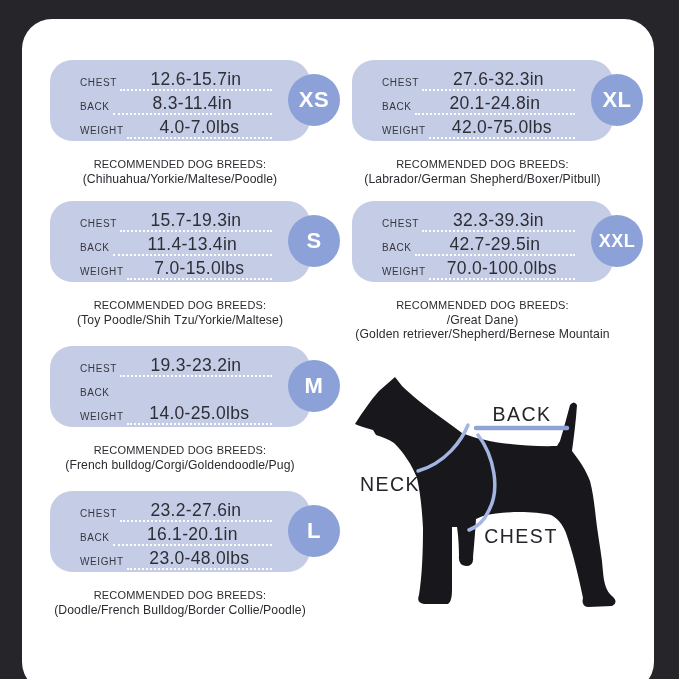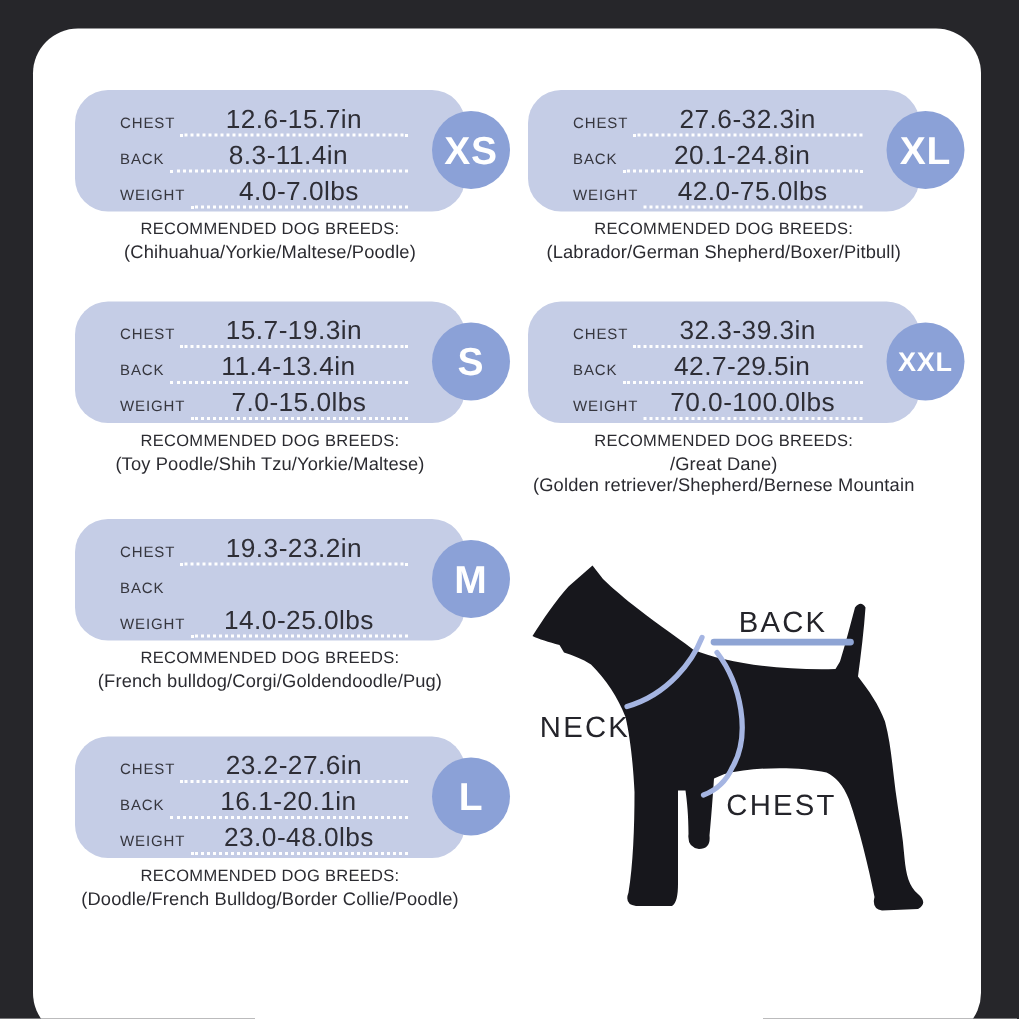--- a/index.html
+++ b/index.html
@@ -31,25 +31,25 @@
     border-bottom:2px dotted #ffffff;margin-left:3px;margin-top:41px;
   }
   .rvalue{
     font-size:17.5px;color:#2e2e36;letter-spacing:.3px;white-space:nowrap;
     line-height:1;padding-bottom:1px;
   }
   .badge{
     position:absolute;right:-30px;top:14px;width:52px;height:52px;
     border-radius:50%;background:#8ba1d7;color:#ffffff;
     display:flex;align-items:center;justify-content:center;
-    font-size:26px;font-weight:bold;letter-spacing:.5px;
+    font-size:22px;font-weight:bold;letter-spacing:.5px;
   }
   .badge.badge-sm{font-size:18px;}
   .breeds{
-    margin-top:6px;text-align:center;color:#2b2b31;
+    margin-top:17px;text-align:center;color:#2b2b31;
   }
   .breeds .heading{
     font-size:11px;letter-spacing:.2px;line-height:1.25;
   }
   .breeds .line{
     display:flex;justify-content:center;
   }
   .breeds .line span{
     font-size:12.2px;letter-spacing:.1px;line-height:1.2;white-space:nowrap;
   }

